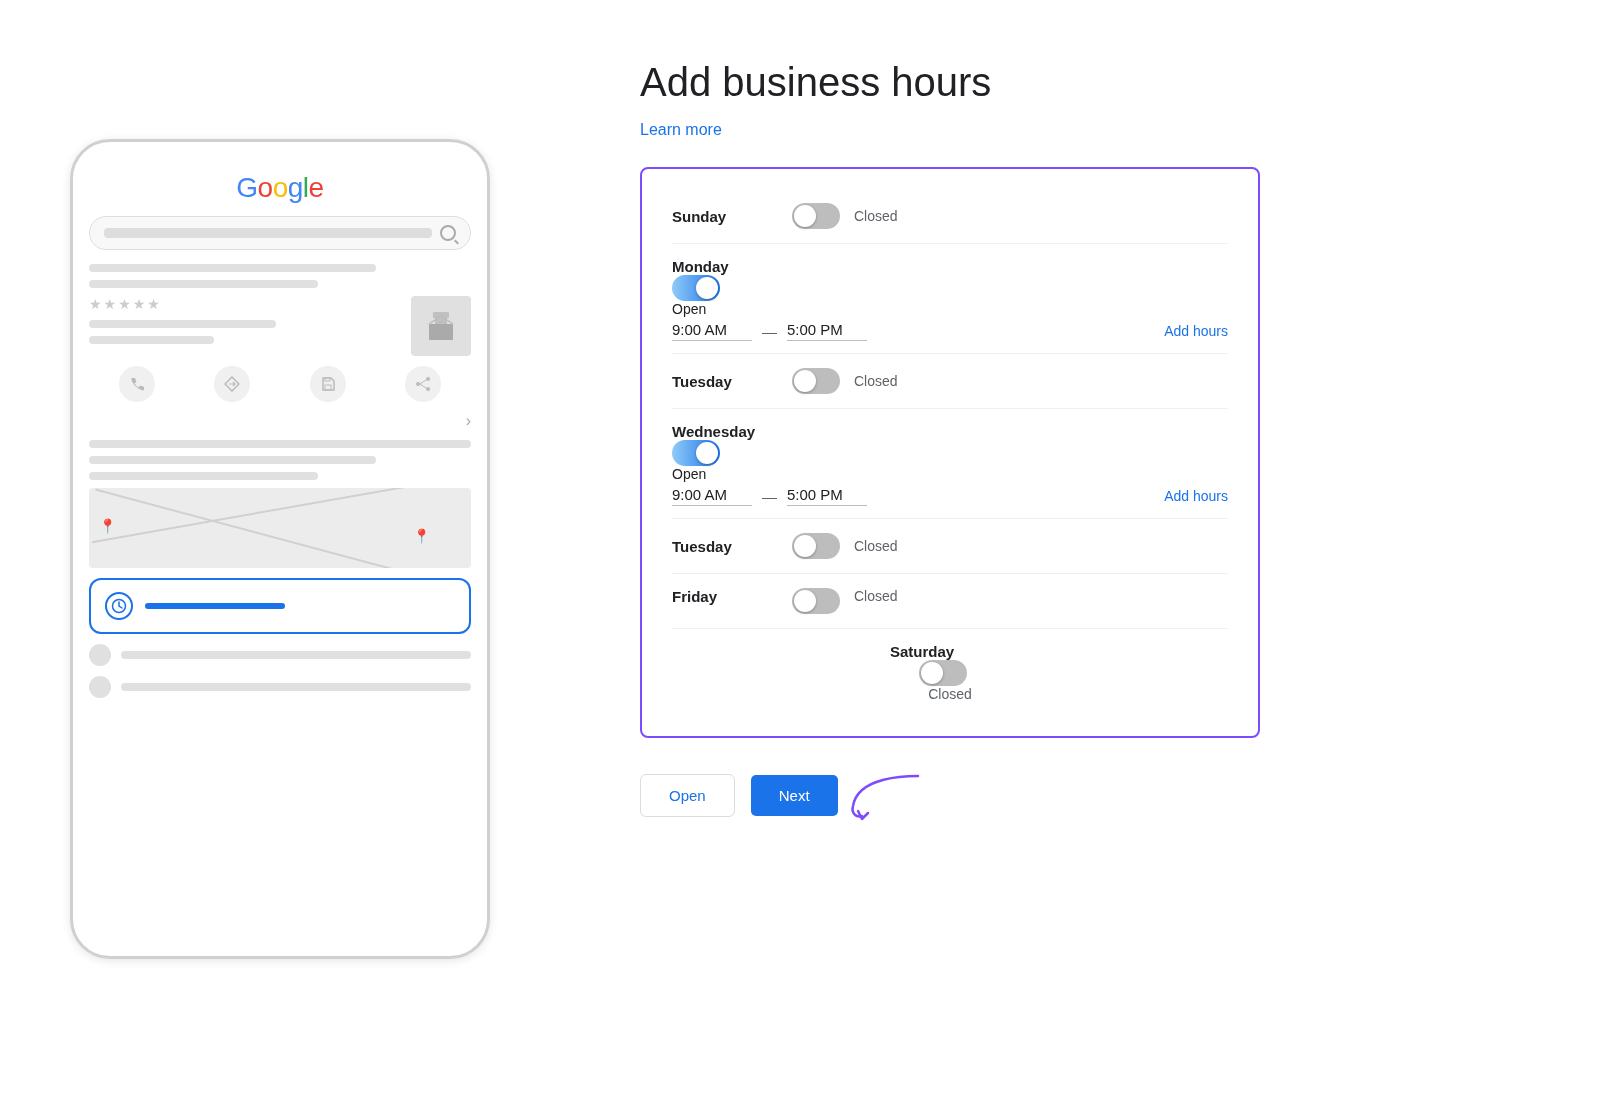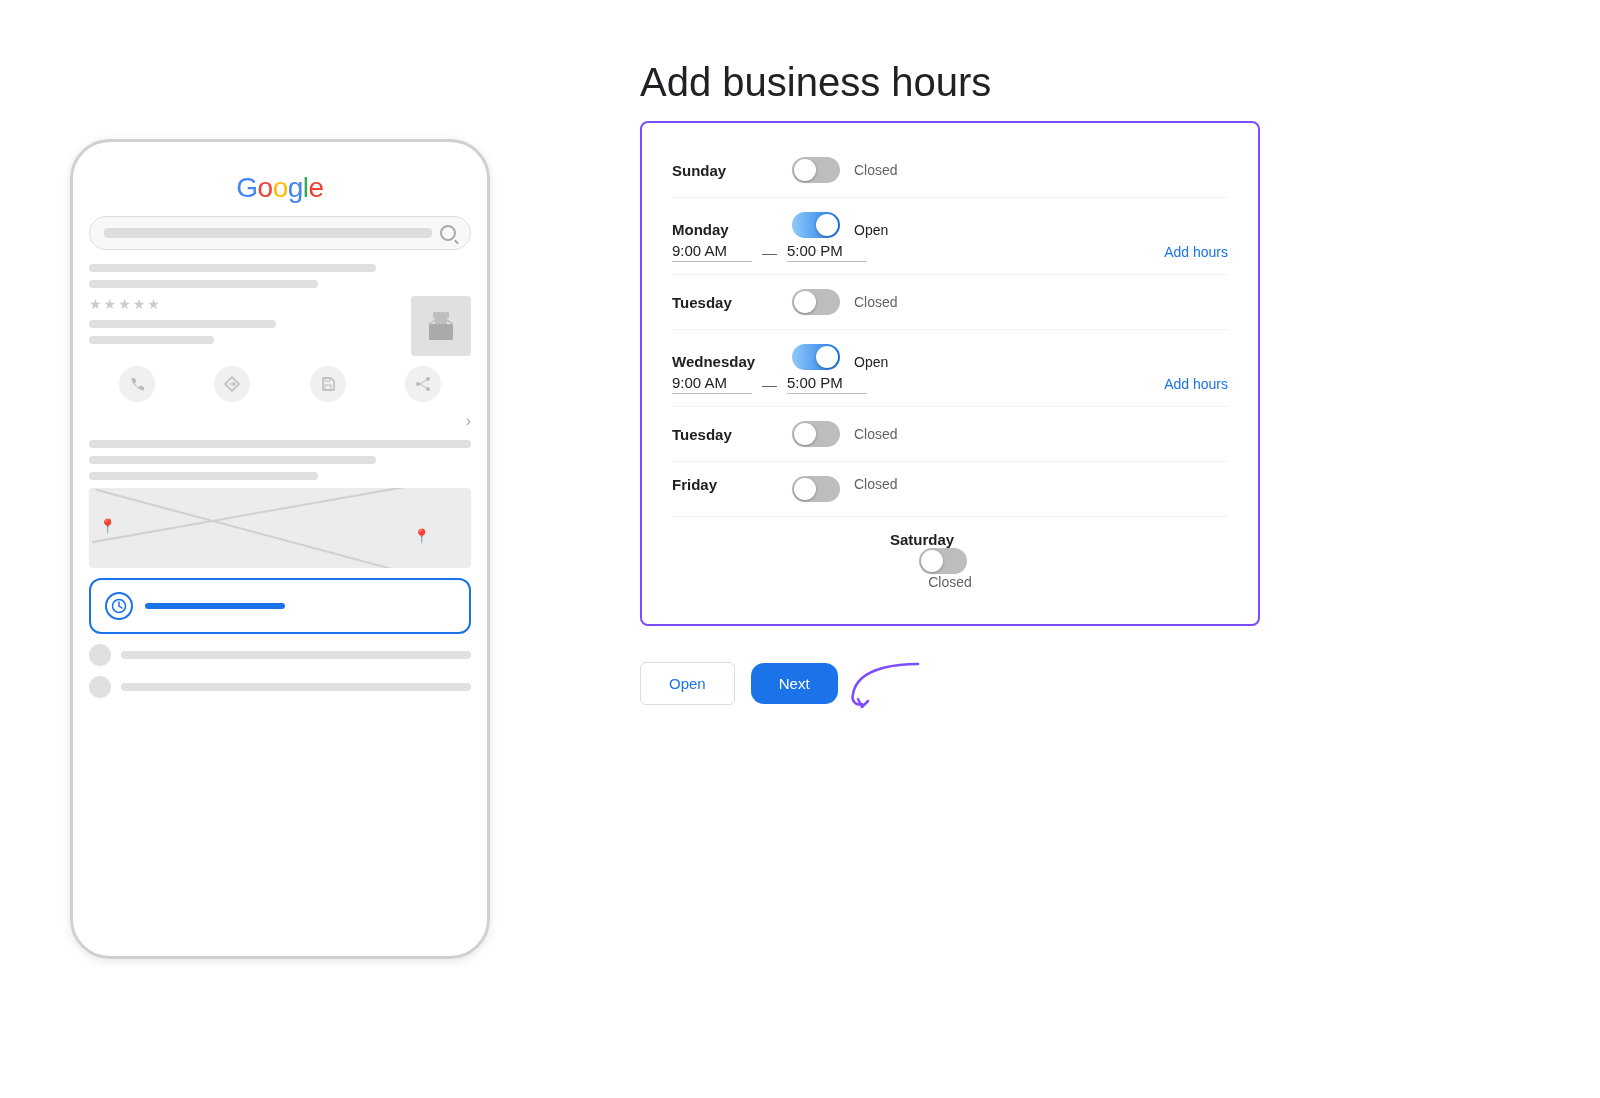--- a/index.html
+++ b/index.html
@@ -324,21 +324,21 @@
       background: #fff;
       color: #1a73e8;
       font-size: 15px;
       font-weight: 500;
       cursor: pointer;
     }
 
     .next-btn {
       padding: 12px 28px;
       border: none;
-      border-radius: 13px;
+      border-radius: 5px;
       background: #1a73e8;
       color: #fff;
       font-size: 15px;
       font-weight: 500;
       cursor: pointer;
     }
 
     
     .arrow-annotation {
       position: relative;
@@ -353,22 +353,23 @@
       margin-left: 10px;
     }
 
     
     .day-group {
       border-bottom: 1px solid #f0f0f0;
     }
     .day-group:last-child { border-bottom: none; }
     .day-group-header {
       display: flex;
-      align-items: flex-end;
+      align-items: flex-start;
       padding: 14px 0 4px;
+      flex-direction: column;
     }
     .day-group-header-only {
       padding: 14px 0;
     }
     .day-group-times {
       display: flex;
       align-items: center;
       padding-bottom: 12px;
       padding-left: 0;
       gap: 10px;
@@ -478,20 +479,21 @@
           <div class="bottom-icon"></div>
           <div class="gray-line medium" style="margin:0;flex:1"></div>
         </div>
       </div>
     </div>
   </div>
 </div>
 
 <div class="right-panel">
   <h1 class="page-title">Add business hours</h1>
+  <a class="learn-more-link">Learn more</a>
 
   <div class="hours-box">
 
     <div class="day-group">
       <div class="day-group-header-only" style="display:flex;align-items:center;">
         <span class="day-name">Sunday</span>
         <div class="toggle-container off">
           <div class="toggle-knob"></div>
         </div>
         <span class="day-status">Closed</span>

